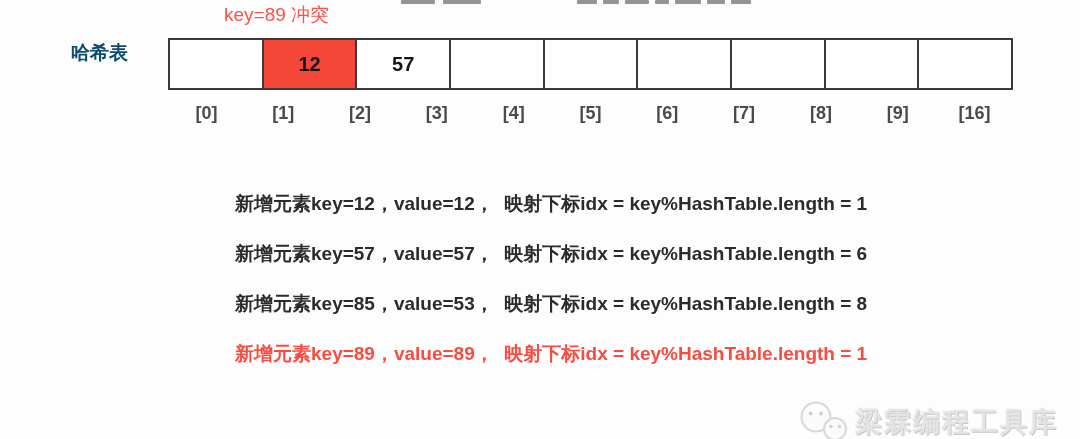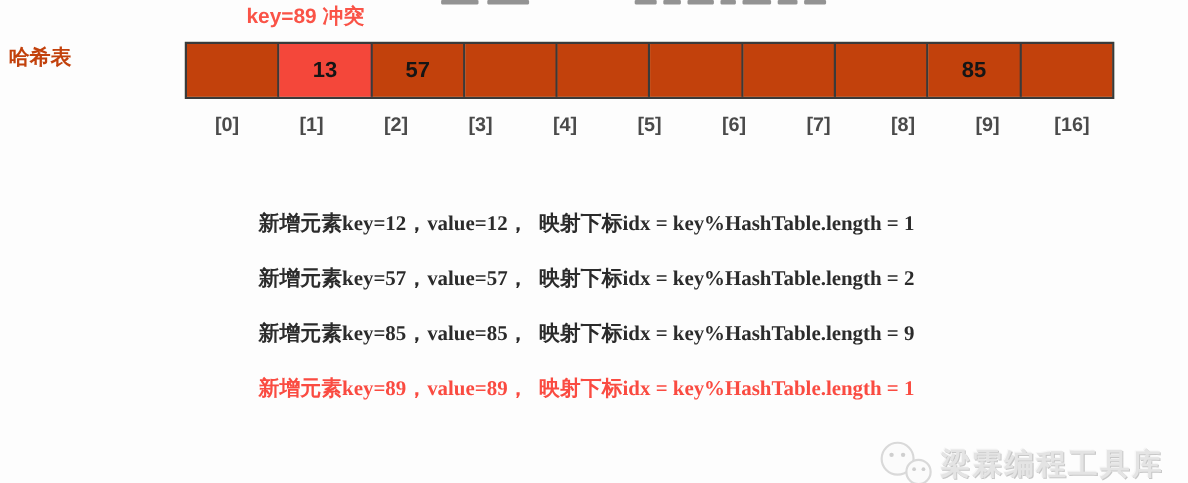--- a/index.html
+++ b/index.html
@@ -16,62 +16,61 @@
 
   
   .top-clip { position: absolute; top: 0; left: 0; width: 100%; height: 6px; }
   .top-clip span {
     position: absolute; top: 0; display: block;
     height: 4px; background: #5a5a5a; opacity: .65; border-radius: 1px;
   }
 
   .conflict-label {
     position: absolute; left: 224px; top: 2px;
-    font-size: 19px; font-weight: bold; color: #fa5347;
+    font-size: 19px; font-weight: normal; color: #fa5347;
     white-space: pre;
   }
 
   .side-label {
     position: absolute; left: 8px; top: 41px; width: 120px;
-    text-align: left; font-weight: bold; color: #c2410c;
+    text-align: right; font-weight: bold; color: #0c4a6e;
     font-size: 19px; line-height: 23px;
   }
 
   .cells-row {
     position: absolute; left: 168px; top: 38px;
     width: 845px; height: 52px;
     display: flex;
     border: 2px solid #3a3a3a;
     background: #cee7cc;
   }
   .cell {
     flex: 1 1 0;
     border-right: 2px solid #3a3a3a;
-    background: #c2410c;
+    background: #ffffff;
     display: flex; align-items: center; justify-content: center;
     font-size: 20px; font-weight: bold; color: #151515;
   }
   .cell:last-child { border-right: none; }
   .cell.red { background: #f4473a; }
 
   .index-row {
     position: absolute; left: 168px; top: 103px;
     width: 845px; display: flex;
   }
   .idx {
     flex: 1 1 0; text-align: center;
     font-size: 18px; font-weight: bold; color: #4a4a4a;
   }
 
   .explanations { position: absolute; left: 235px; top: 194px; }
   .exp-line {
     font-size: 19px; font-weight: bold; color: #2b2b2b;
     line-height: 20px; margin-bottom: 30px;
     white-space: pre;
-    font-family: Liberation Serif, serif;
   }
   .exp-line.red { color: #fa4b41; }
 
   .watermark {
     position: absolute; right: 22px; top: 368px;
     display: flex; align-items: center; margin-top: 32px;
   }
   .wm-text {
     font-size: 27px; font-weight: bold; letter-spacing: 2px;
     color: #e4e4e4;
@@ -101,42 +100,39 @@
 
   <div class="side-label">
     <div>哈希表</div>
   </div>
 
   <div class="cells-row">
     <div class="cell">
         <span></span>
       </div>
     <div class="cell red">
-        <span>13</span>
+        <span>12</span>
       </div>
     <div class="cell">
         <span>57</span>
       </div>
     <div class="cell">
         <span></span>
       </div>
     <div class="cell">
         <span></span>
       </div>
     <div class="cell">
         <span></span>
       </div>
     <div class="cell">
         <span></span>
       </div>
     <div class="cell">
         <span></span>
-      </div>
-    <div class="cell">
-        <span>85</span>
       </div>
     <div class="cell">
         <span></span>
       </div>
   </div>
 
   <div class="index-row">
     <div class="idx">[0]</div>
     <div class="idx">[1]</div>
     <div class="idx">[2]</div>
@@ -145,22 +141,22 @@
     <div class="idx">[5]</div>
     <div class="idx">[6]</div>
     <div class="idx">[7]</div>
     <div class="idx">[8]</div>
     <div class="idx">[9]</div>
     <div class="idx">[16]</div>
   </div>
 
   <div class="explanations">
     <div class="exp-line">新增元素key=12，value=12，  映射下标idx = key%HashTable.length = 1</div>
-    <div class="exp-line">新增元素key=57，value=57，  映射下标idx = key%HashTable.length = 2</div>
-    <div class="exp-line">新增元素key=85，value=85，  映射下标idx = key%HashTable.length = 9</div>
+    <div class="exp-line">新增元素key=57，value=57，  映射下标idx = key%HashTable.length = 6</div>
+    <div class="exp-line">新增元素key=85，value=53，  映射下标idx = key%HashTable.length = 8</div>
     <div class="exp-line red">新增元素key=89，value=89，  映射下标idx = key%HashTable.length = 1</div>
   </div>
 
   <div class="watermark">
     <svg class="wm-icon" width="58" height="44" viewBox="0 0 58 44">
       <circle cx="21" cy="17" r="14.5" fill="#fbfbfb" stroke="#d9d9d9" stroke-width="2"></circle>
       <circle cx="15.5" cy="13.5" r="2" fill="#cfcfcf"></circle>
       <circle cx="26" cy="13.5" r="2" fill="#cfcfcf"></circle>
       <circle cx="40" cy="29" r="11" fill="#fbfbfb" stroke="#d9d9d9" stroke-width="2"></circle>
       <circle cx="36" cy="26.5" r="1.7" fill="#cfcfcf"></circle>

